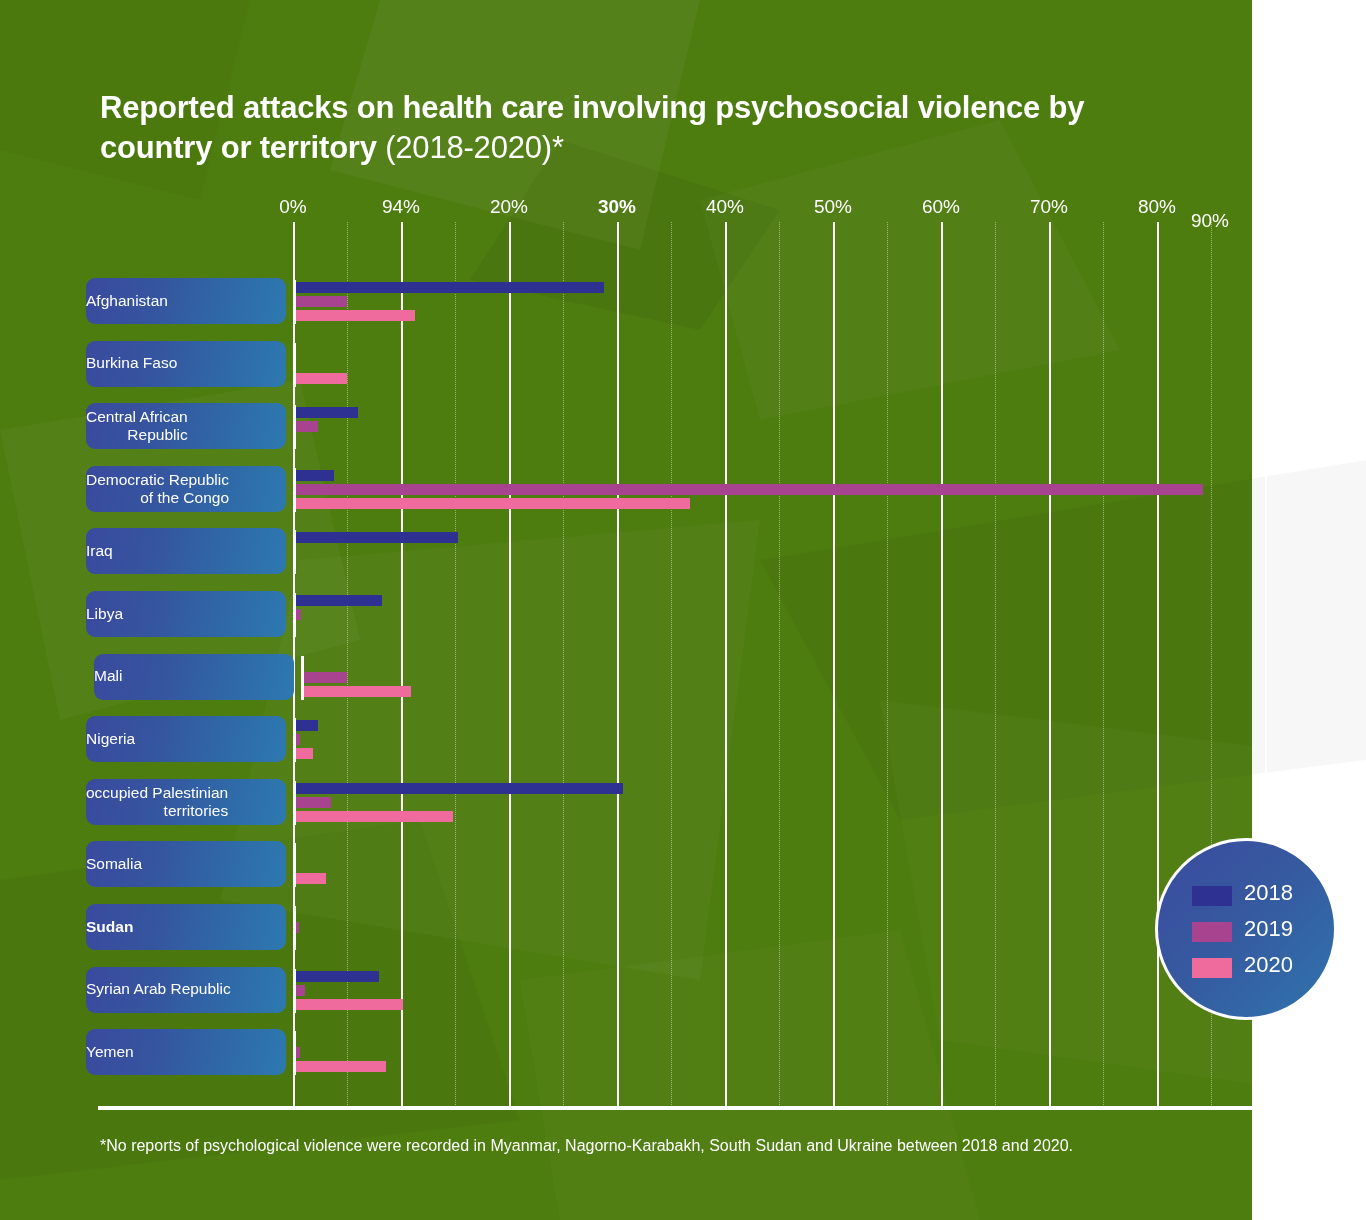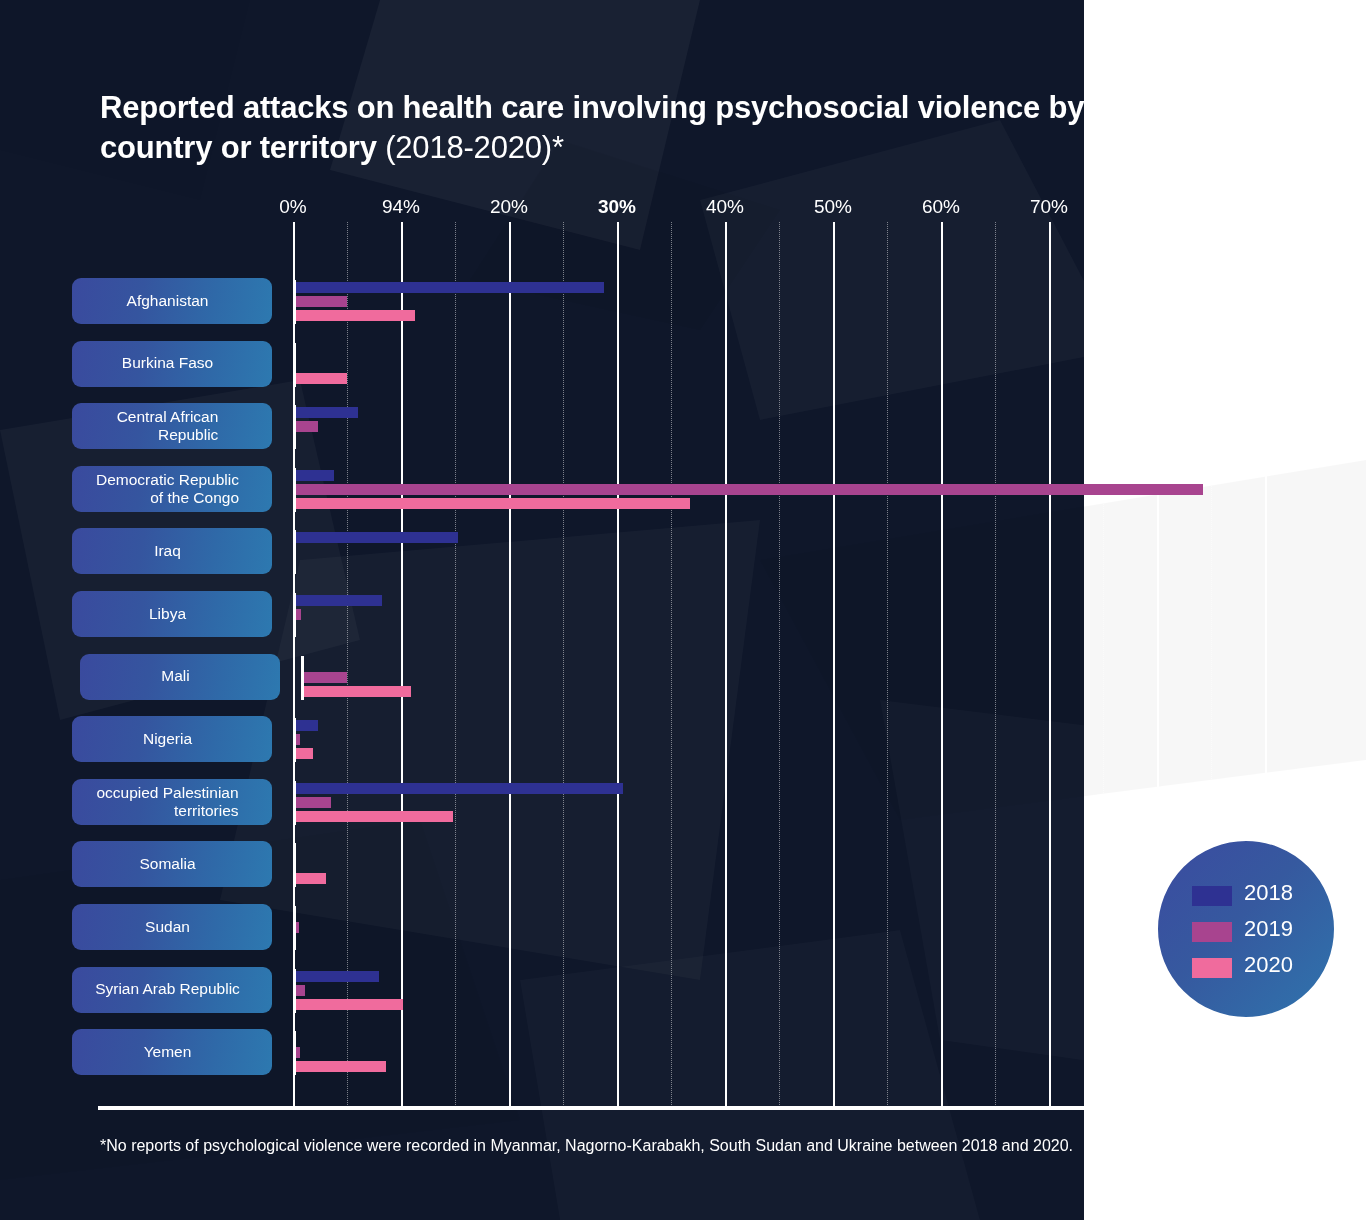--- a/index.html
+++ b/index.html
@@ -4,22 +4,22 @@
 <style>
   * { box-sizing: border-box; }
   html, body {
     margin: 0; padding: 0;
     width: 1366px; height: 1220px;
     overflow: hidden;
     font-family: "Liberation Sans", sans-serif;
   }
   #root {
     position: relative;
-    width: 1084px; height: 1220px;
-    background: #0f172a;
+    width: 1252px; height: 1220px;
+    background: #4d7c0f;
   }
   
   .facets { position: absolute; inset: 0; width: 1366px; height: 1220px; }
 
   .title {
     position: absolute;
     left: 100px; top: 88px;
     width: 1060px;
     color: #ffffff;
     font-size: 31px;
@@ -56,27 +56,27 @@
     position: absolute;
     left: 98px; top: 1106px;
     width: 1172px; height: 4px;
     background: #ffffff;
   }
 
   
   .row { position: absolute; left: 0; width: 1366px; height: 48px; }
   .pill {
     position: absolute;
-    left: 72px; top: 0;
+    left: 86px; top: 0;
     width: 200px; height: 46px;
     border-radius: 9px;
     background: linear-gradient(100deg, #3a4a9e 0%, #35559f 35%, #2f69a8 70%, #2d79b0 100%);
     display: flex;
     align-items: center;
-    justify-content: center;
+    justify-content: flex-start;
     padding-right: 9px;
   }
   .pill-label {
     color: #ffffff;
     font-size: 15.5px;
     line-height: 1.18;
     text-align: right;
     white-space: pre-line;
   }
   .rowline {
@@ -162,21 +162,21 @@
       <div class="axis-tick-label" style="left: 725px;">40%</div>
       <div class="gridline" style="left: 833px;"></div>
       <div class="axis-tick-label" style="left: 833px;">50%</div>
       <div class="gridline" style="left: 941px;"></div>
       <div class="axis-tick-label" style="left: 941px;">60%</div>
       <div class="gridline" style="left: 1049px;"></div>
       <div class="axis-tick-label" style="left: 1049px;">70%</div>
       <div class="gridline" style="left: 1157px;"></div>
       <div class="axis-tick-label" style="left: 1157px;">80%</div>
       <div class="gridline" style="left: 1265px;"></div>
-      <div class="axis-tick-label" style="left: 1265px;">90%</div>
+      <div class="axis-tick-label" style="left: 1210px; margin-top: 14px;">90%</div>
       <div class="row" style="top: 278px;">
         <div class="pill">
           <div class="pill-label">Afghanistan</div>
         </div>
         <div class="rowline"></div>
         <div class="bars">
           <div class="bar y2018" title="Afghanistan 2018: 28.5%" style="width: 307.8px; background: rgb(46, 49, 146);"></div>
           <div class="bar y2019" title="Afghanistan 2019: 4.7%" style="width: 50.76px; background: rgb(168, 68, 143);"></div>
           <div class="bar y2020" title="Afghanistan 2020: 11%" style="width: 118.8px; background: rgb(240, 107, 157);"></div>
         </div>
@@ -267,21 +267,21 @@
       </div>
       <div class="row" style="top: 841.4px;">
         <div class="pill">
           <div class="pill-label">Somalia</div>
         </div>
         <div class="rowline"></div>
         <div class="bars">
           <div class="bar y2020" title="Somalia 2020: 2.8%" style="width: 30.24px; background: rgb(240, 107, 157);"></div>
         </div>
       </div>
-      <div class="row" style="top: 904px;">
+      <div class="row" style="top: 904px; font-weight: bold;">
         <div class="pill">
           <div class="pill-label">Sudan</div>
         </div>
         <div class="rowline"></div>
         <div class="bars">
           <div class="bar y2019" title="Sudan 2019: 0.3%" style="width: 3.24px; background: rgb(168, 68, 143);"></div>
         </div>
       </div>
       <div class="row" style="top: 966.6px; padding-left: 43px;">
         <div class="pill">

